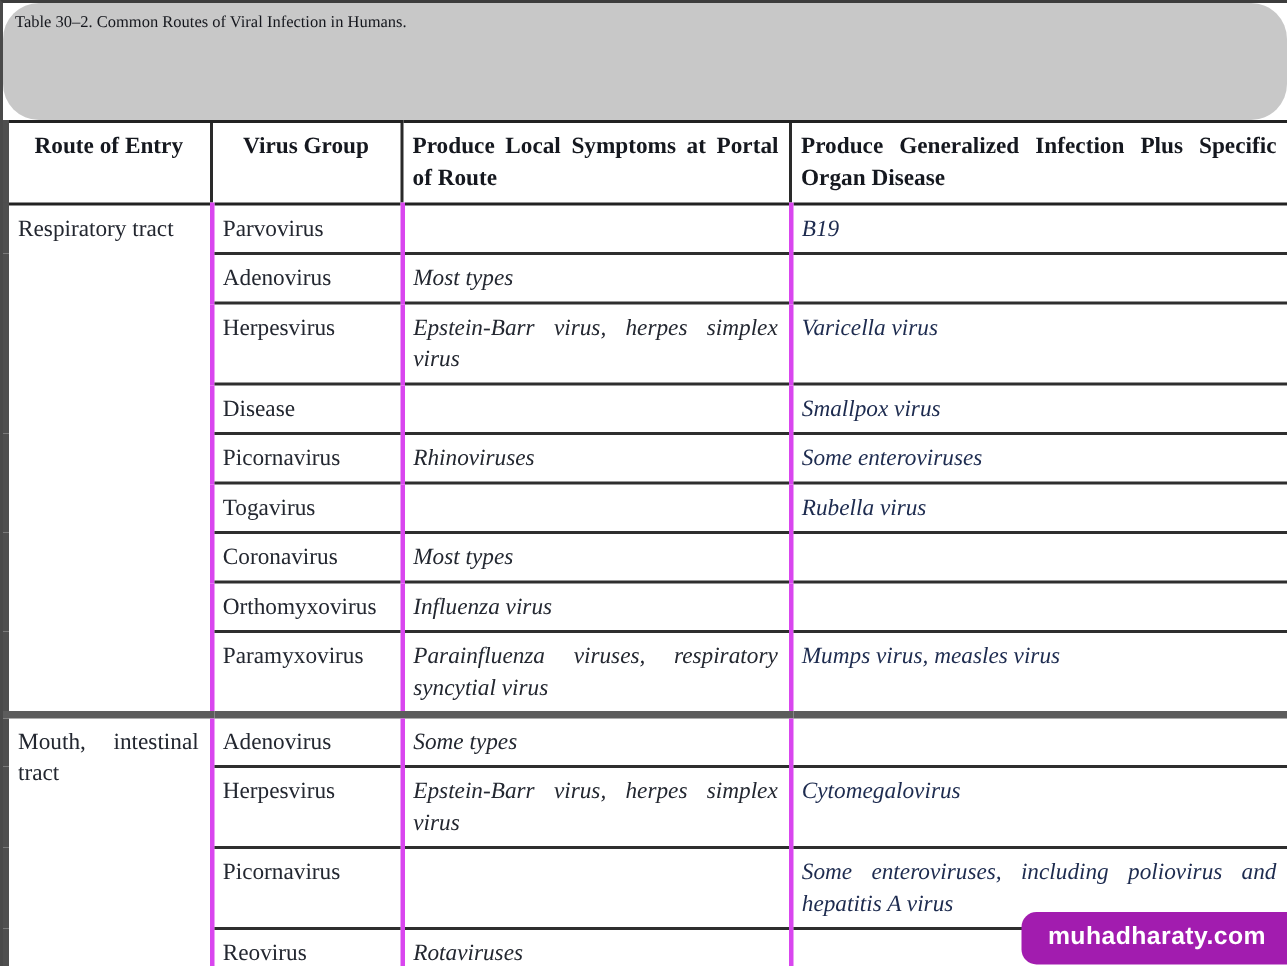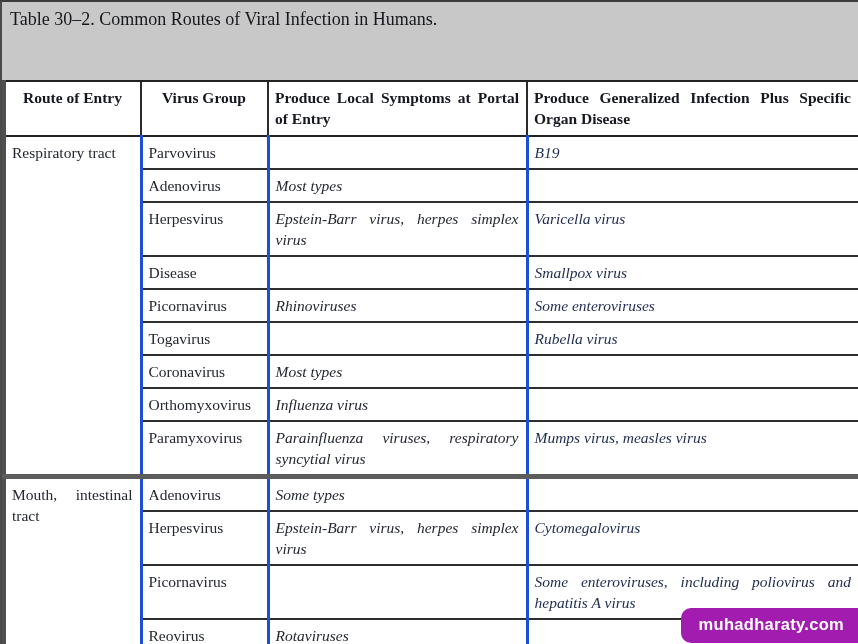--- a/index.html
+++ b/index.html
@@ -13,22 +13,23 @@
     color: #232730;
     box-sizing: border-box;
     border-top: 2px solid #3c3c3c;
     border-left: 2px solid #4a4a4a;
   }
   .title-band {
     height: 78px;
     background: #c8c8c8;
     box-sizing: border-box;
     padding: 7px 10px 0 8px;
-    font-size: 18px;
+    font-size: 11px;
     color: #15171d;
+    border-radius: 24px;
   }
   table.doc-table {
     border-collapse: collapse;
     width: 100%;
     table-layout: fixed;
     border-left: 4px solid #4f4f4f;
   }
   col.c1 { width: 137px; }
   col.c2 { width: 127px; }
   col.c3 { width: 259px; }
@@ -45,21 +46,21 @@
     background: #ffffff;
   }
   th.justify { text-align: justify; }
   td {
     font-size: 15.5px;
     line-height: 21px;
     vertical-align: top;
     padding: 5px 7px 5px 6px;
     border-top: 2px solid #2e2e2e;
   }
-  th.vsep, td.vsep { border-left: 3px solid #1d4ed8; }
+  th.vsep, td.vsep { border-left: 3px solid #d946ef; }
   th.vsep { border-left: 2px solid #2a2a2a; }
   tr.section-start > td { border-top: 5px solid #5c5c5c; }
   td.route-cell { text-align: justify; margin-left: 16px; }
   td.symptoms-cell, td.organ-cell { text-align: justify; font-style: italic; }
   td.organ-cell { color: #1d2b4f; }
   .wordmark {
     position: absolute;
     right: 0;
     bottom: 1px;
     background: #a21caf;
@@ -85,21 +86,21 @@
     <colgroup>
       <col class="c1">
         <col class="c2">
         <col class="c3">
         <col class="c4">
     </colgroup>
     <thead>
       <tr>
         <th>Route of Entry</th>
         <th class="vsep">Virus Group</th>
-        <th class="vsep justify">Produce Local Symptoms at Portal of Entry</th>
+        <th class="vsep justify">Produce Local Symptoms at Portal of Route</th>
         <th class="vsep justify">Produce Generalized Infection Plus Specific Organ Disease</th>
       </tr>
     </thead>
     <tbody id="table-body">
         <tr>
           <td class="route-cell" rowspan="9">Respiratory tract</td>
           <td class="vsep virus-cell">Parvovirus</td>
           <td class="vsep symptoms-cell"></td>
           <td class="vsep organ-cell">B19</td>
         </tr>

